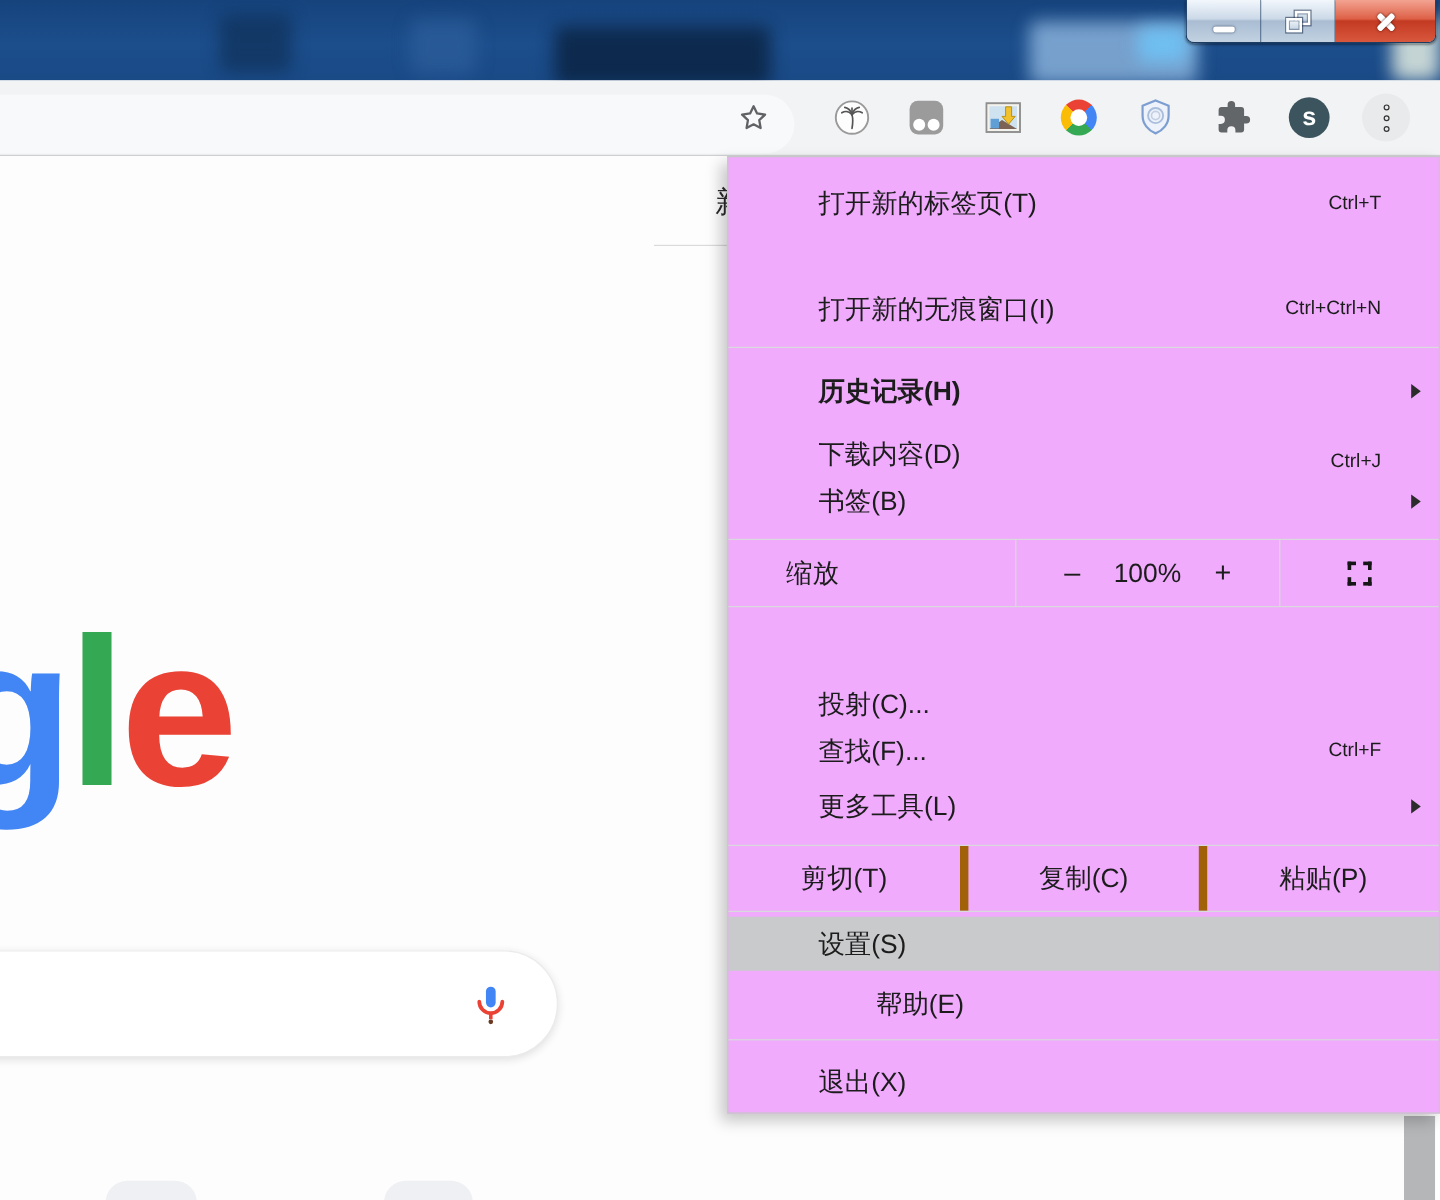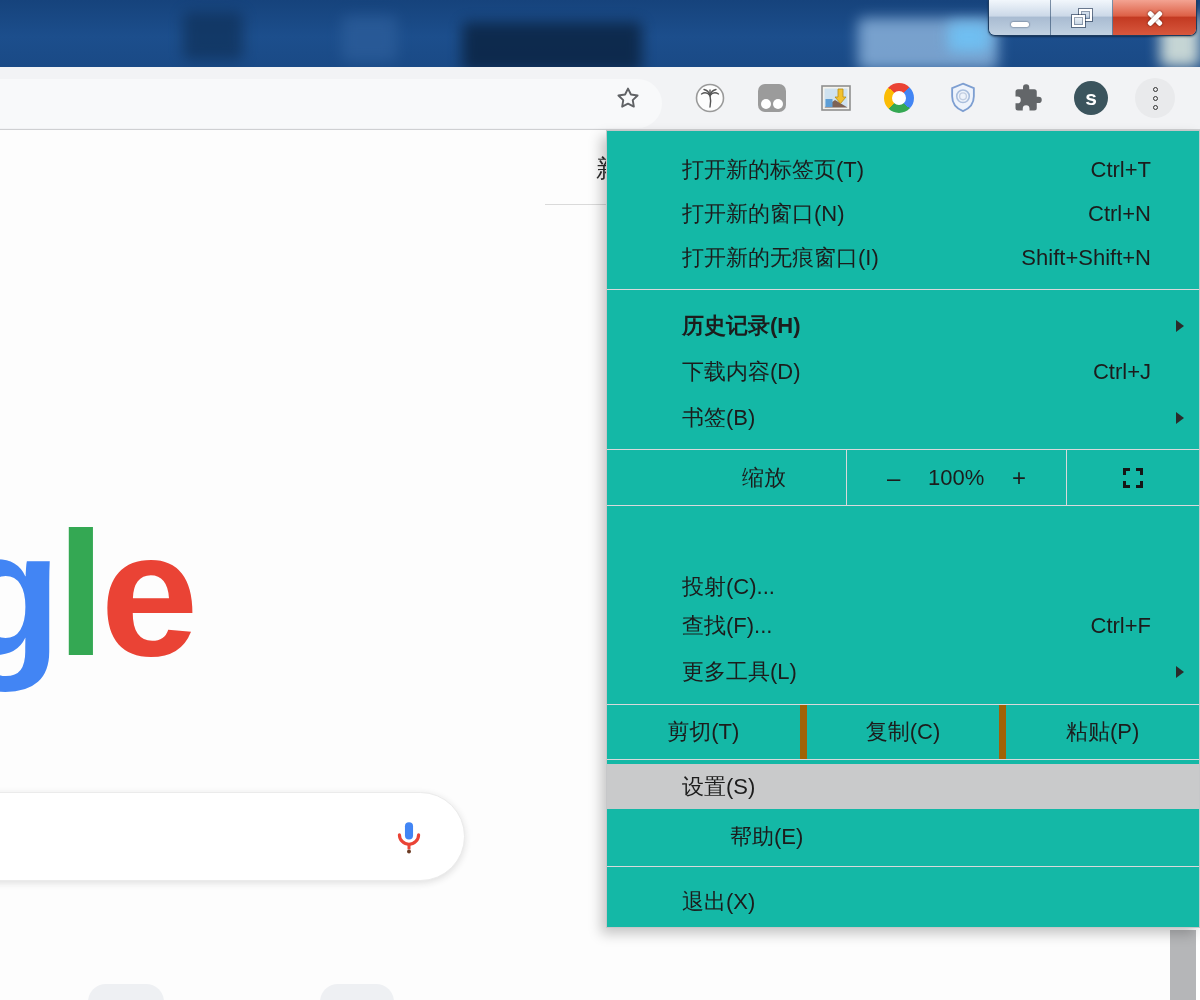--- a/index.html
+++ b/index.html
@@ -72,33 +72,33 @@
   .gbtn { position:absolute; top:984px; height:40px; background:#eef0f3; border-radius:18px; }
   .gbtn1 { left:88px; width:76px; }
   .gbtn2 { left:320px; width:74px; }
 
   
   .scroll-thumb { position:absolute; left:1170px; top:930px; width:26px; height:70px; background:#b5b6b8; }
   .scroll-strip { position:absolute; left:1196px; top:930px; width:4px; height:70px; background:#fff; }
 
   
   .menu { position:absolute; left:606px; top:130px; width:594px; height:798px;
-    background:#14b8a6; border:1px solid #c6c7c9; box-shadow:-5px 6px 12px rgba(0,0,0,.22);
+    background:#f0abfc; border:1px solid #c6c7c9; box-shadow:-5px 6px 12px rgba(0,0,0,.22);
     font-size:22px; color:#1c1c1c; }
   .mi { position:absolute; left:0; width:100%; height:45px; display:flex; align-items:center;
     padding:0 48px 0 75px; }
   .mi .lbl { flex:1; }
-  .mi .sc { font-size:22px; color:#1c1c1c; }
+  .mi .sc { font-size:16px; color:#1c1c1c; }
   .arrow { position:absolute; right:15px; top:50%; transform:translateY(-50%);
     width:0; height:0; border-left:8px solid #2b2b2b; border-top:6px solid transparent; border-bottom:6px solid transparent; }
   .msep { position:absolute; left:0; width:100%; height:1px; background:#d8d9db; }
   .mi.hl { background:#c9cacb; height:45px; }
 
   .zoomrow { position:absolute; left:0; top:319px; width:100%; height:55px; display:flex; align-items:stretch; }
-  .zcell-label { width:239px; display:flex; align-items:center; padding-left:75px;justify-content:center; }
+  .zcell-label { width:239px; display:flex; align-items:center; padding-left:48px; }
   .zcell-ctrl { width:221px; border-left:1px solid #d8d9db; border-right:1px solid #d8d9db;
     display:flex; align-items:center; justify-content:space-around; padding:0 26px; }
   .zcell-fs { flex:1; display:flex; align-items:center; justify-content:center; }
   .zbtn { font-size:24px; color:#1c1c1c; }
   .fsicon { position:relative; width:20px; height:20px; }
   .fsicon i { position:absolute; width:7px; height:7px; border:3px solid #161616; }
   .fsicon .tl { left:0; top:0; border-right:none; border-bottom:none; }
   .fsicon .tr { right:0; top:0; border-left:none; border-bottom:none; }
   .fsicon .bl { left:0; bottom:0; border-right:none; border-top:none; }
   .fsicon .br { right:0; bottom:0; border-left:none; border-top:none; }
@@ -233,36 +233,32 @@
 
   <div class="scroll-thumb"></div>
   <div class="scroll-strip"></div>
 
   <div class="menu">
 
     <div class="mi" style="top:16px;">
       <span class="lbl">打开新的标签页(T)</span>
       <span class="sc">Ctrl+T</span>
     </div>
-    <div class="mi" style="top:60px;">
-      <span class="lbl">打开新的窗口(N)</span>
-      <span class="sc">Ctrl+N</span>
-    </div>
     <div class="mi" style="top:104px;">
       <span class="lbl">打开新的无痕窗口(I)</span>
-      <span class="sc">Shift+Shift+N</span>
+      <span class="sc">Ctrl+Ctrl+N</span>
     </div>
 
     <div class="msep" style="top:158px;"></div>
 
     <div class="mi" style="top:172px;font-weight:bold;">
       <span class="lbl">历史记录(H)</span>
       <span class="arrow"></span>
     </div>
-    <div class="mi" style="top:218px;">
+    <div class="mi" style="top:218px;align-items:flex-end;">
       <span class="lbl">下载内容(D)</span>
       <span class="sc">Ctrl+J</span>
     </div>
     <div class="mi" style="top:264px;">
       <span class="lbl">书签(B)</span>
       <span class="arrow"></span>
     </div>
 
     <div class="msep" style="top:318px;"></div>
 

